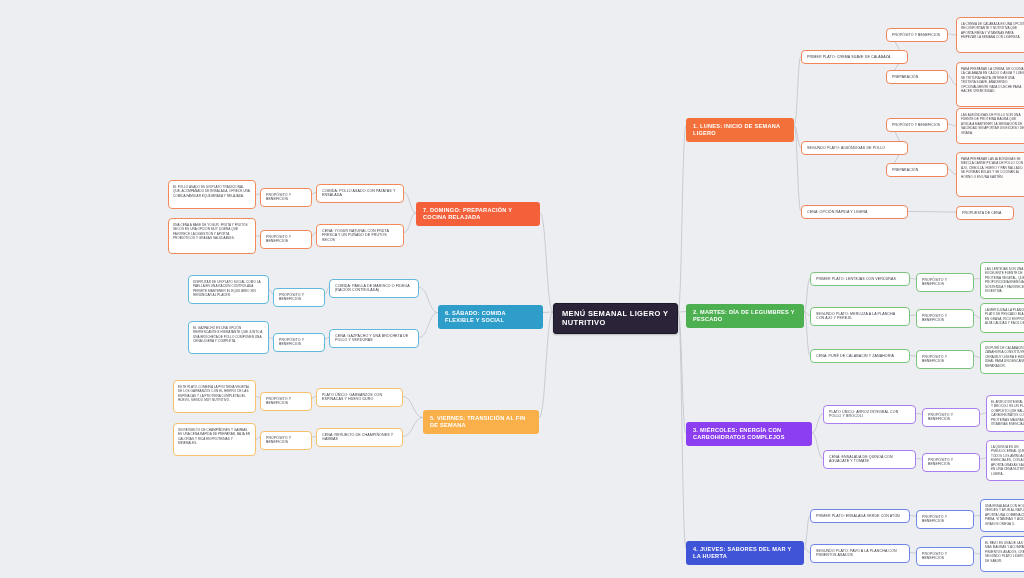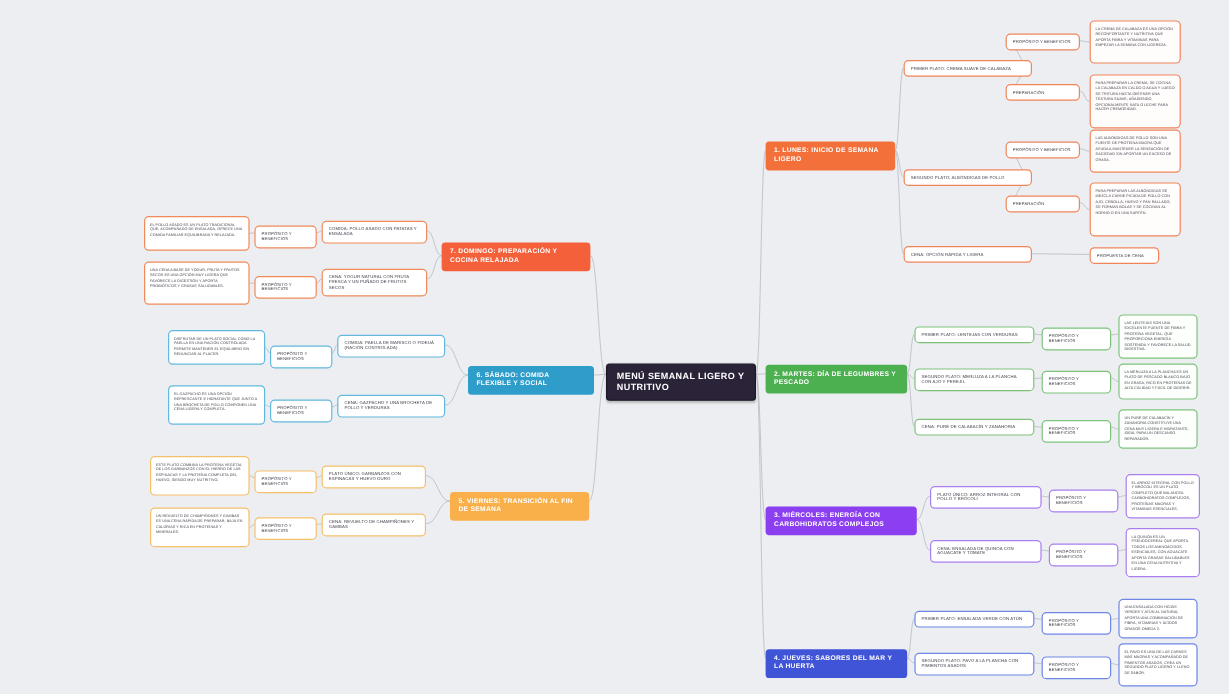--- a/index.html
+++ b/index.html
@@ -2,21 +2,21 @@
 <html><head>
 <meta charset="utf-8">
 <style>
   html,body{margin:0;padding:0;}
   body{
     width:1024px;height:578px;overflow:hidden;
     background:#eceef1;
     font-family:"Liberation Sans", sans-serif;
     position:relative;
   }
-  #canvas{position:absolute;inset:0;}
+  #canvas{position:absolute;inset:0;margin-left:48px;}
   svg.links{position:absolute;left:0;top:0;width:1024px;height:578px;pointer-events:none;}
   .node{
     position:absolute;
     box-sizing:border-box;
     border-radius:4px;
     display:flex;align-items:center;
     line-height:1.25;
     letter-spacing:.1px;
   }
   

